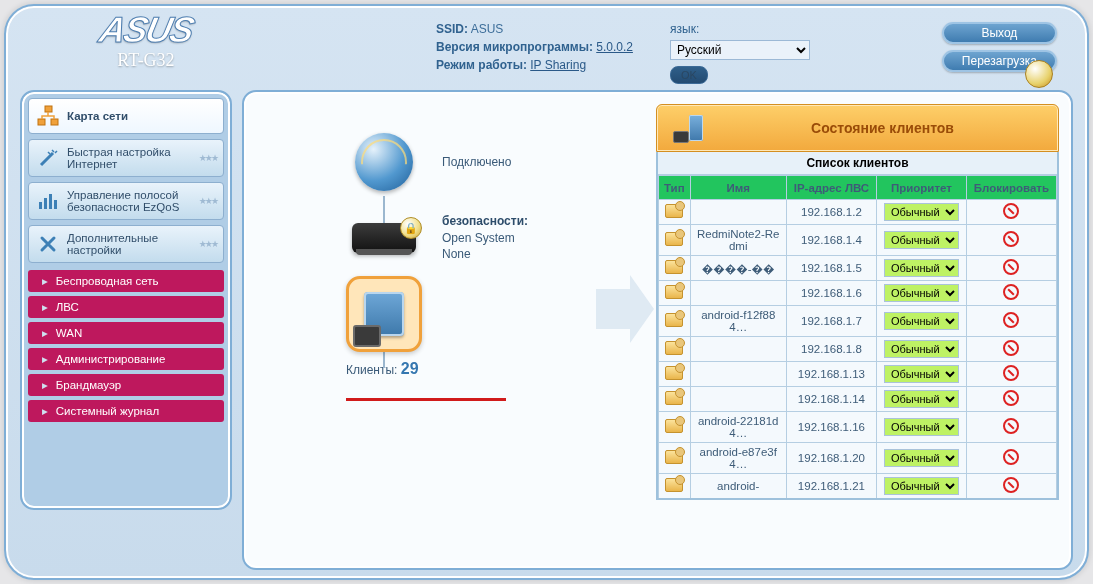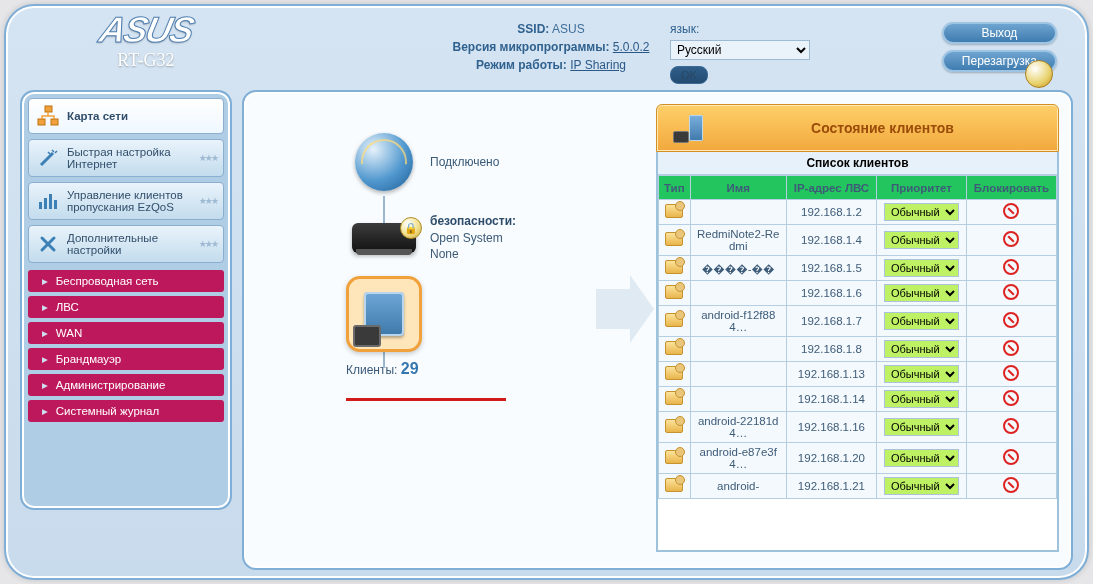--- a/index.html
+++ b/index.html
@@ -52,21 +52,21 @@
     font-size: 18px;
     margin-top: 2px;
   }
   .info-col {
     margin-left: 180px;
     width: 230px;
     color: #3d6e9a;
     font-size: 12px;
     padding-top: 10px;
   }
-  .info-col div { margin-bottom: 4px; text-align: center; }
+  .info-col div { margin-bottom: 4px; }
   .info-col b { color: #30628f; }
   .info-col a { color: #2a5988; text-decoration: underline; }
   .lang-col {
     margin-left: 4px;
     width: 150px;
     color: #30628f;
     font-size: 12px;
     padding-top: 10px;
   }
   .lang-col select {
@@ -183,21 +183,21 @@
 
   
   .topo {
     width: 340px;
     position: relative;
     padding-top: 12px;
   }
   .node {
     display: flex;
     align-items: center;
-    gap: 8px;
+    gap: 20px;
     margin: 8px 0 8px 90px;
     position: relative;
   }
   .node-icon {
     width: 76px;
     height: 76px;
     border-radius: 14px;
     display: flex;
     align-items: center;
     justify-content: center;
@@ -290,21 +290,21 @@
   }
   .panel-head .hicon {
     width: 30px; height: 30px; position: relative;
   }
   .panel-head .hicon .mon2 { position:absolute; left:0; bottom:0; width:16px; height:12px; background:#3a3a3a; border:1px solid #777; border-radius:2px; }
   .panel-head .hicon .tower { position:absolute; right:0; top:2px; width:14px; height:26px; background: linear-gradient(#79b0dd,#3f78ab); border-radius:2px; box-shadow: inset 0 0 0 1px #bcd8ef; }
 
   .table-wrap {
     border: 2px solid #9ec1dc;
     border-top: none;
-    height: 400px;
+    height: 348px;
     overflow-y: auto;
     background: #fff;
   }
   table.cl {
     width: 100%; border-collapse: collapse; font-size: 11.5px; color: #3e5c78;
   }
   .cl-caption {
     background: #e7f1f9; font-weight: bold; text-align: center; padding: 4px 0;
     border-bottom: 1px solid #b5cee2;
   }
@@ -400,21 +400,21 @@
 
       <div class="sb-item">
         <span class="sb-icon">
           <svg width="22" height="22">
               <rect x="2" y="12" width="3" height="7" fill="#3d80b6"></rect>
               <rect x="7" y="8" width="3" height="11" fill="#3d80b6"></rect>
               <rect x="12" y="4" width="3" height="15" fill="#3d80b6"></rect>
               <rect x="17" y="10" width="3" height="9" fill="#3d80b6"></rect>
             </svg>
         </span>
-        <span>Управление клиентов пропускания EzQoS</span>
+        <span>Управление полосой безопасности EzQoS</span>
         <span class="stars">★★★</span>
       </div>
 
       <div class="sb-item">
         <span class="sb-icon">
           <svg width="22" height="22">
               <path d="M5 5 l12 12 M17 5 l-12 12" stroke="#3d80b6" stroke-width="3" stroke-linecap="round"></path>
             </svg>
         </span>
         <span>Дополнительные настройки</span>
@@ -425,24 +425,24 @@
       <div class="sb-sub">
           <span>Беспроводная сеть</span>
         </div>
       <div class="sb-sub">
           <span>ЛВС</span>
         </div>
       <div class="sb-sub">
           <span>WAN</span>
         </div>
       <div class="sb-sub">
+          <span>Администрирование</span>
+        </div>
+      <div class="sb-sub">
           <span>Брандмауэр</span>
-        </div>
-      <div class="sb-sub">
-          <span>Администрирование</span>
         </div>
       <div class="sb-sub">
           <span>Системный журнал</span>
         </div>
     </div>
 
     <div class="main">
 
       <div class="topo">
         <div class="connector conn1"></div>

